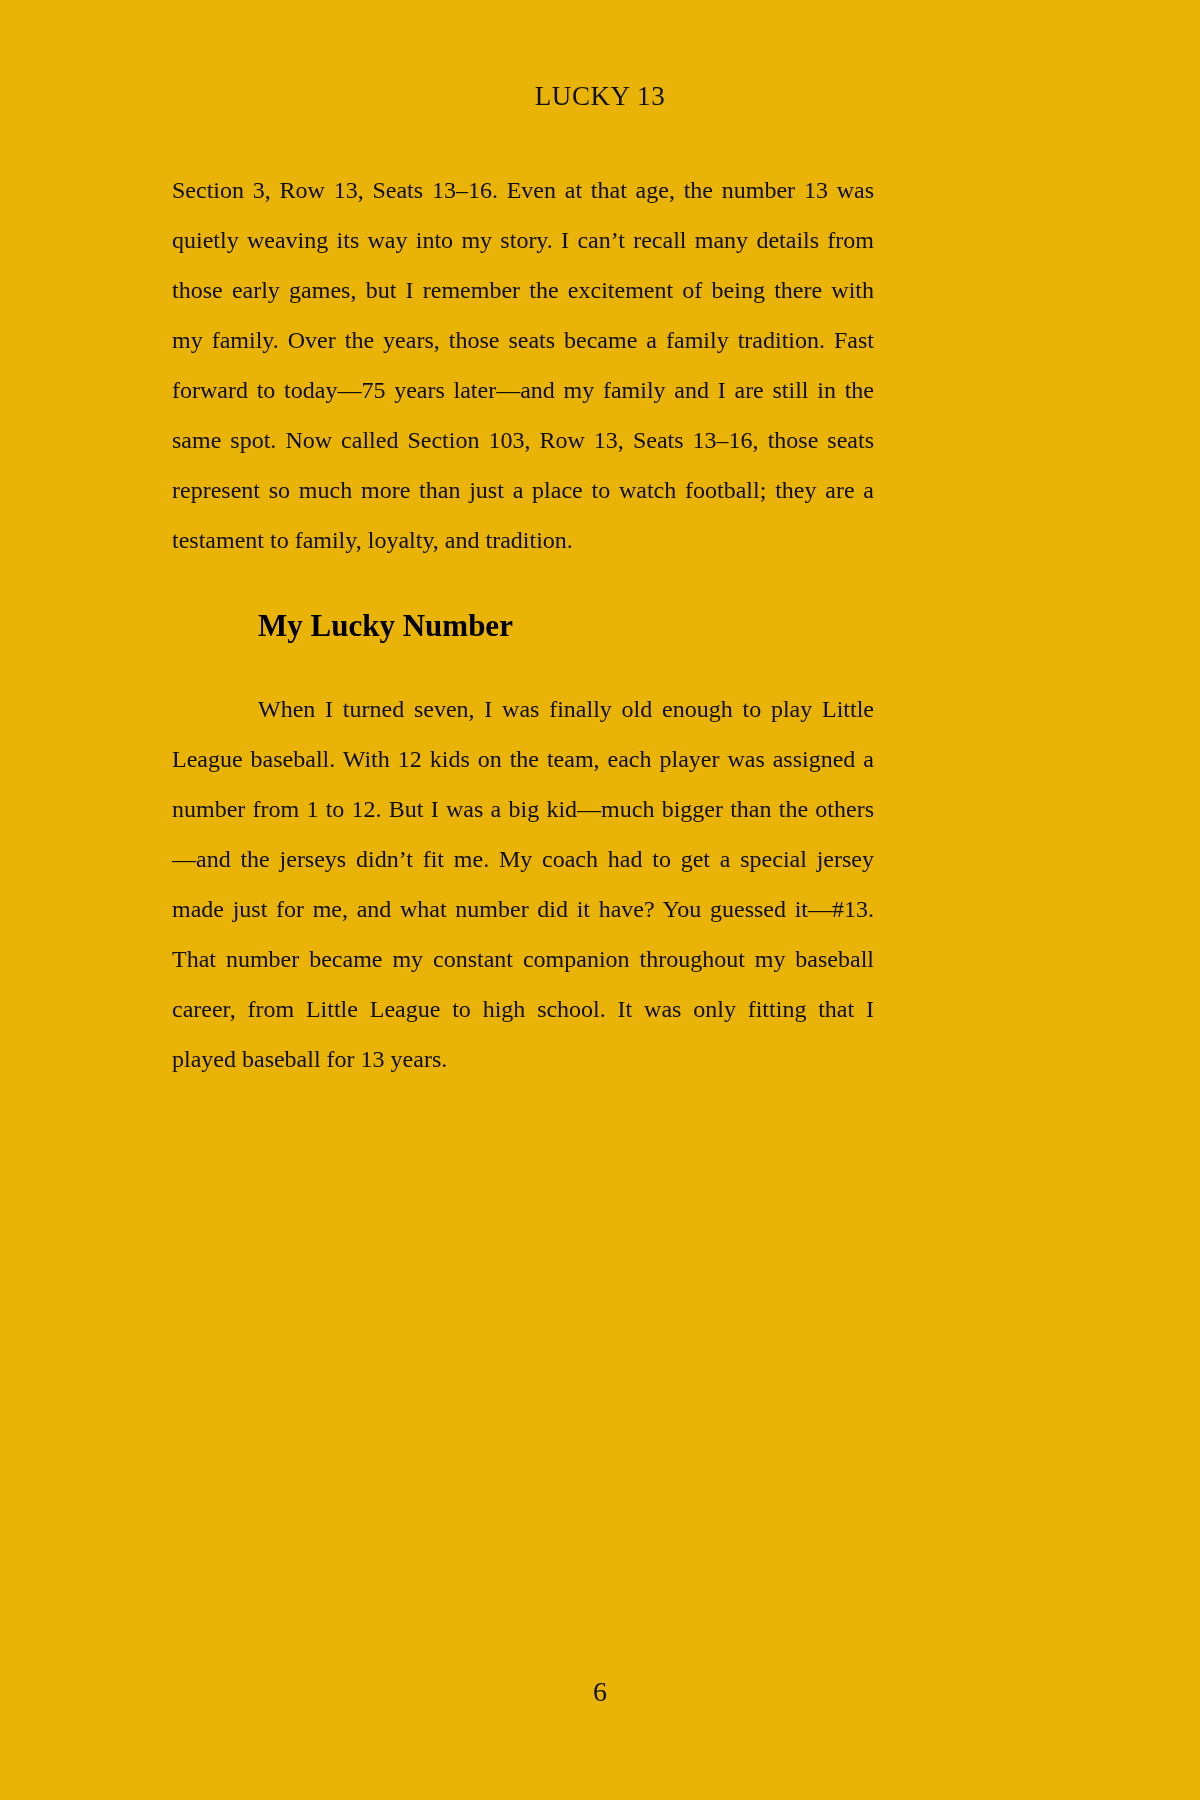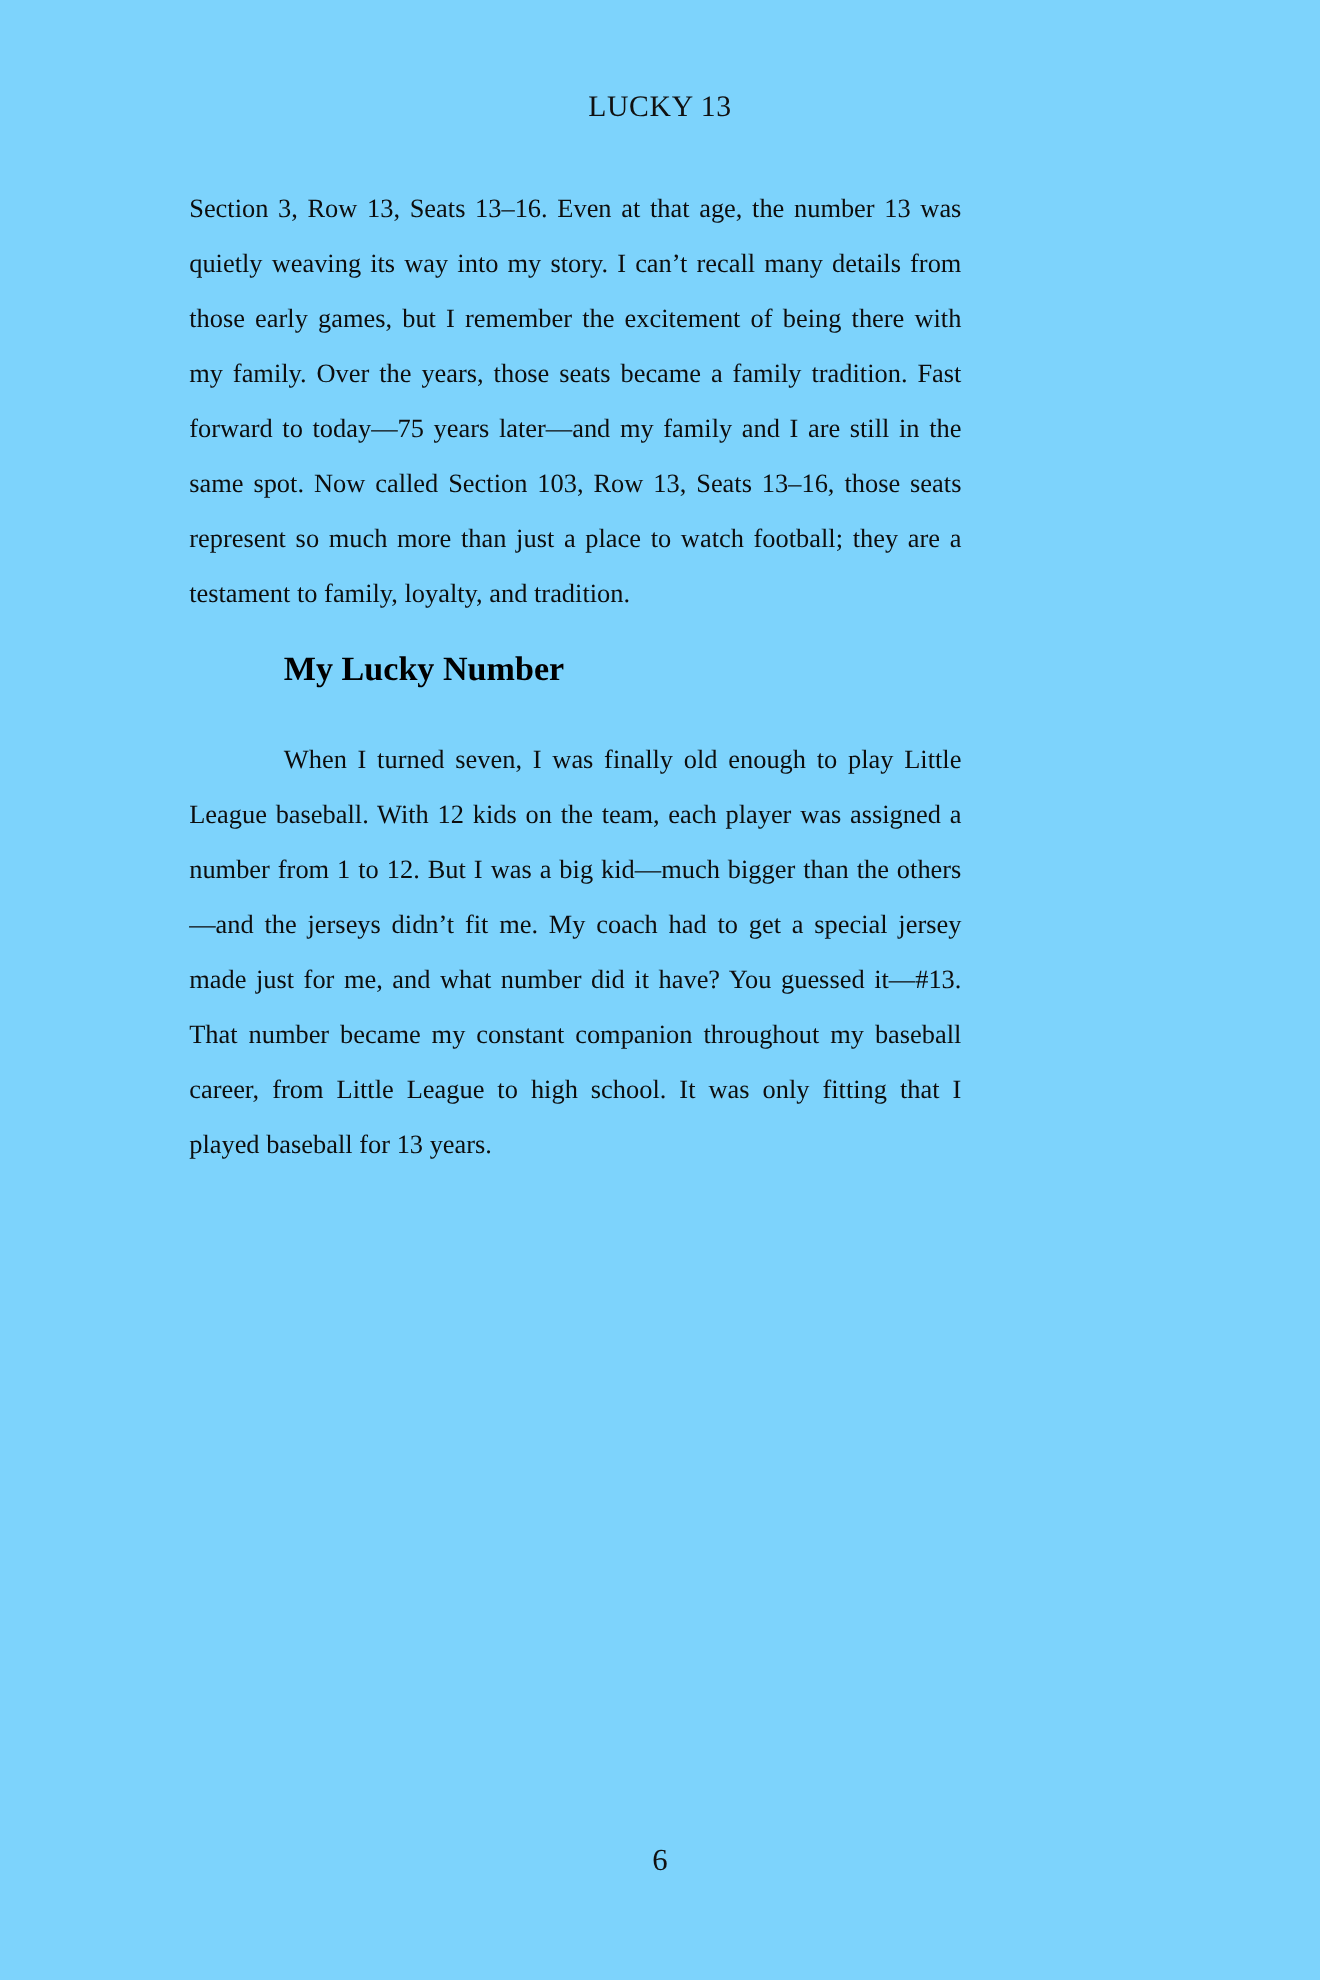--- a/index.html
+++ b/index.html
@@ -14,21 +14,21 @@
     color: #000000;
     position: relative;
     overflow: hidden;
   }
 
   .page {
     width: 1200px;
     height: 1800px;
     box-sizing: border-box;
     position: relative;
-    background: #7dd3fc;
+    background: #eab308;
   }
 
   .running-header {
     position: absolute;
     top: 82px;
     left: 0;
     width: 1200px;
     text-align: center;
     font-size: 27px;
     letter-spacing: 0.6px;
@@ -55,21 +55,21 @@
 
   p.body-par.first {
     text-indent: 0;
   }
 
   p.body-par.indented {
     text-indent: 86px;
   }
 
   h2.section-heading {
-    margin: 24px 0 40px 0;
+    margin: 42px 0 40px 0;
     padding-left: 86px;
     font-size: 31px;
     font-weight: bold;
     line-height: 1.2;
     text-align: left;
     color: #000000;
   }
 
   .page-number {
     position: absolute;

